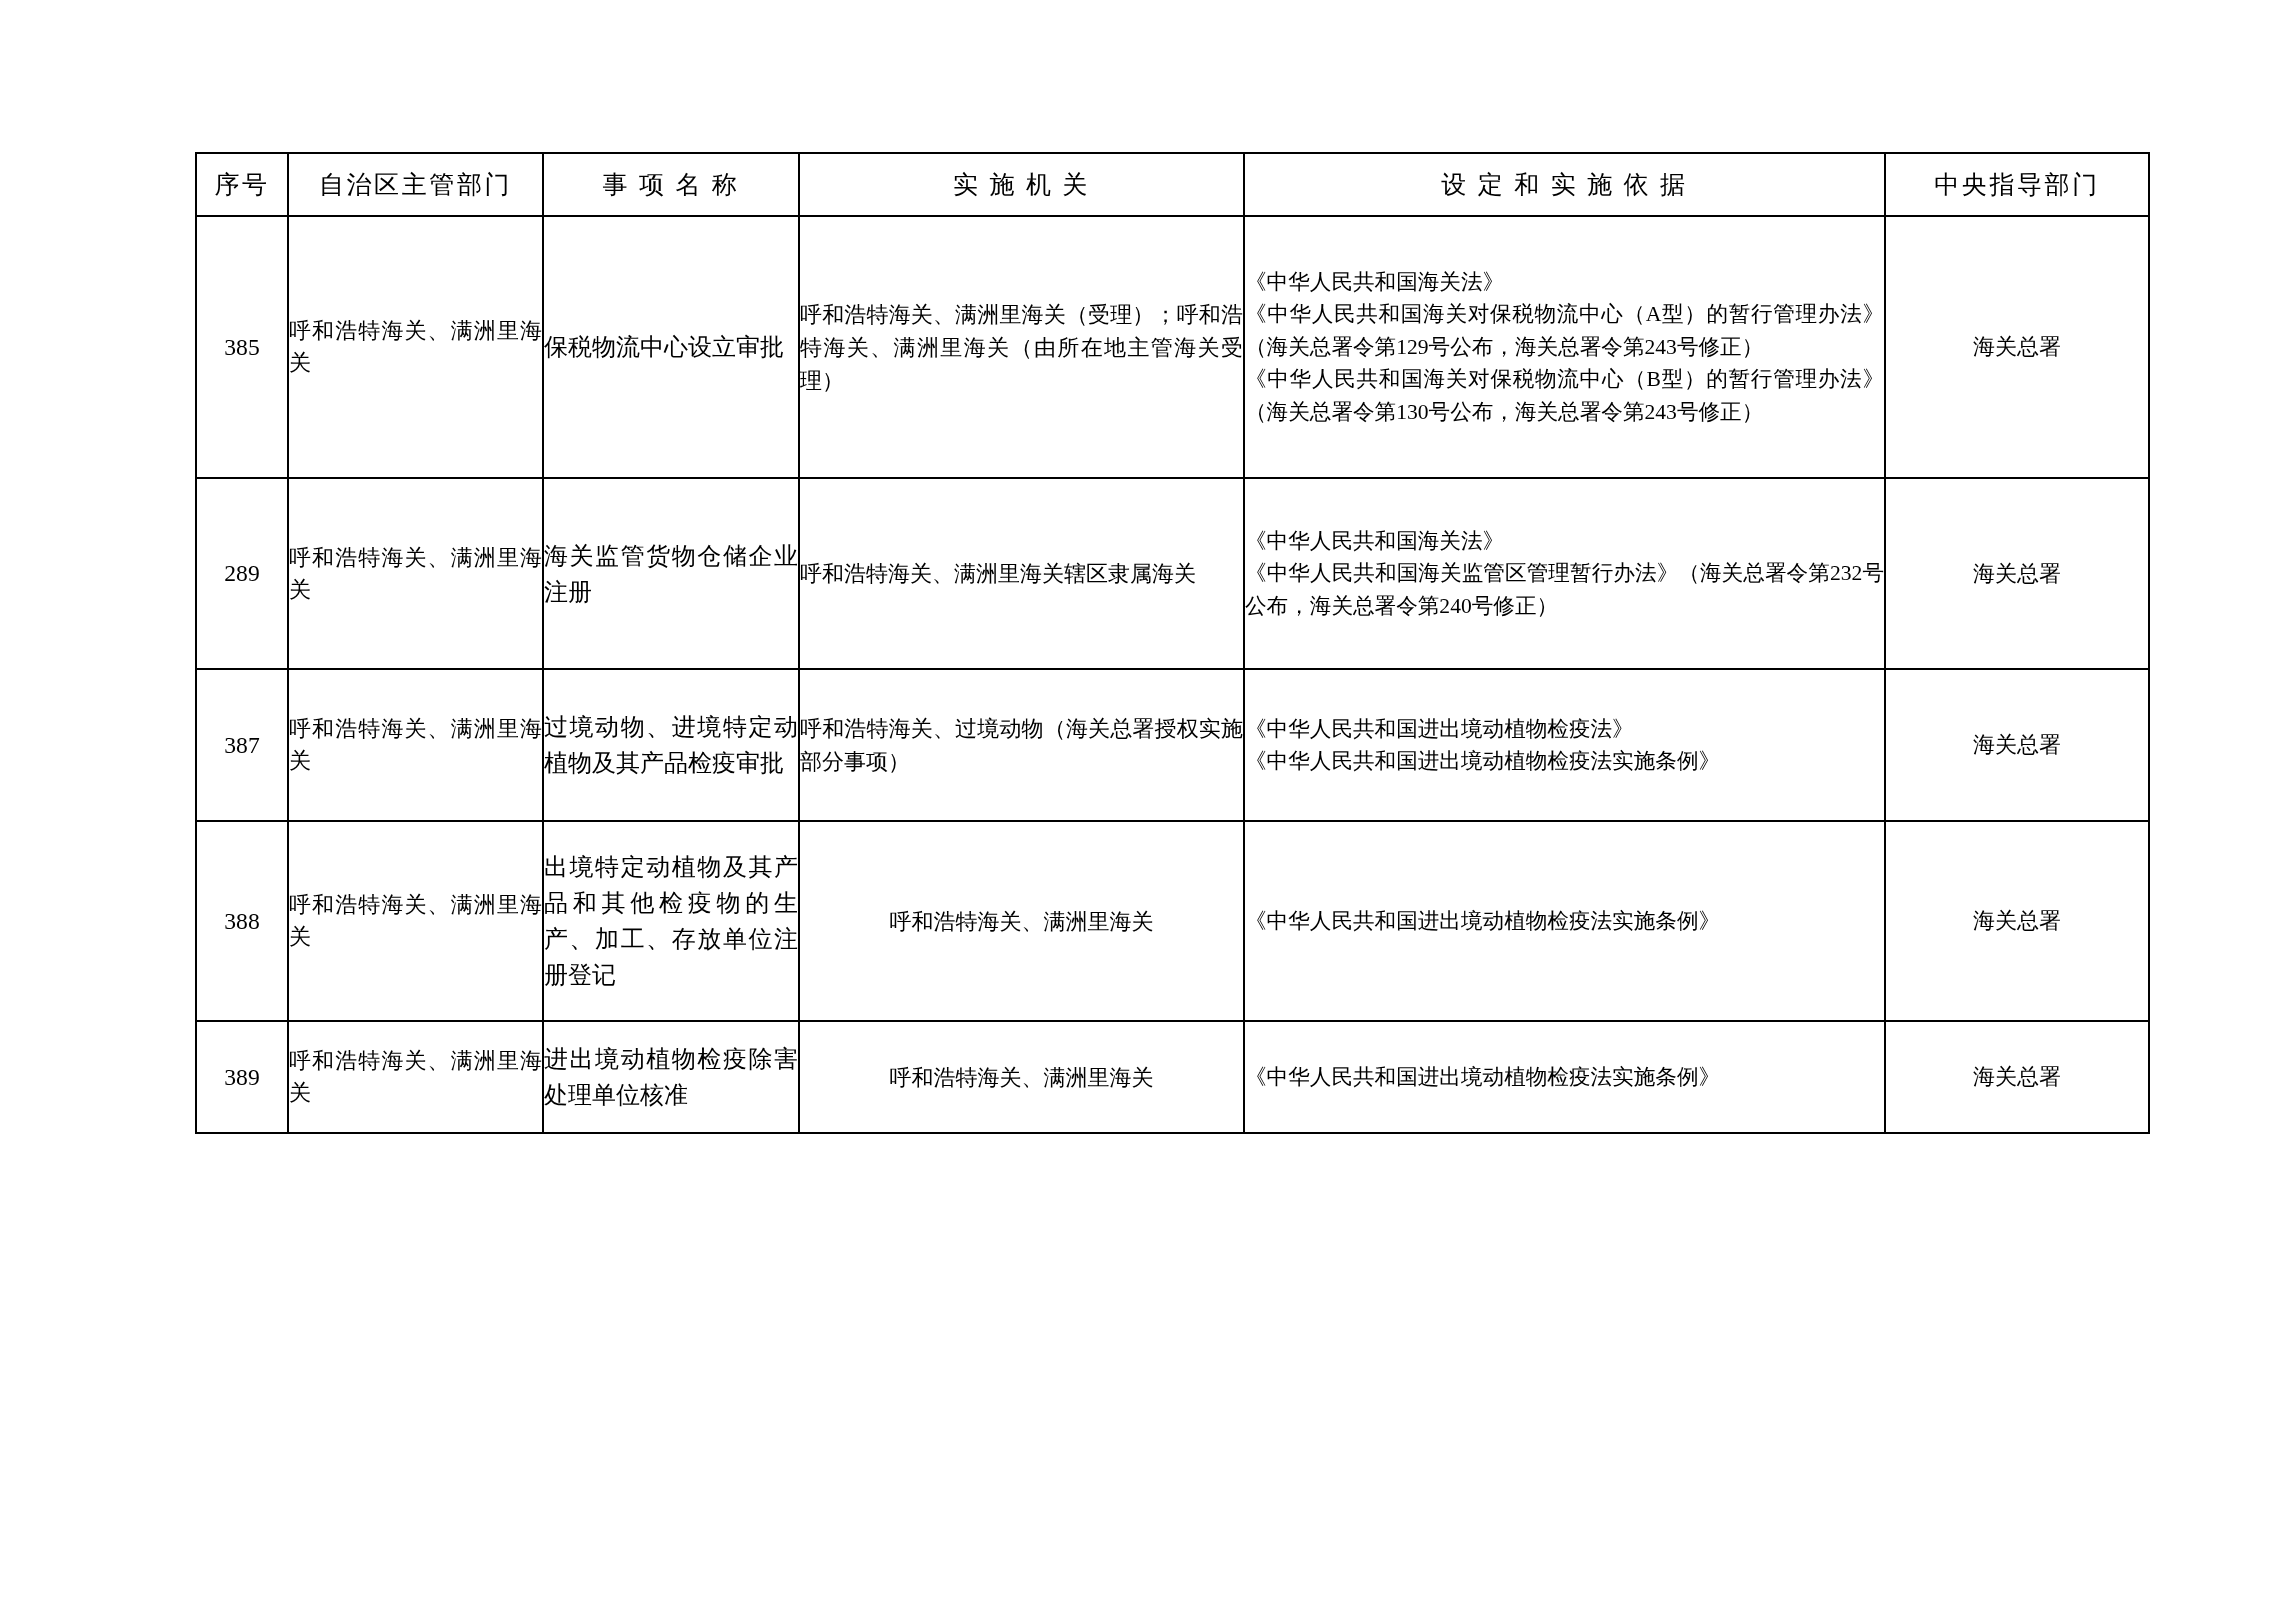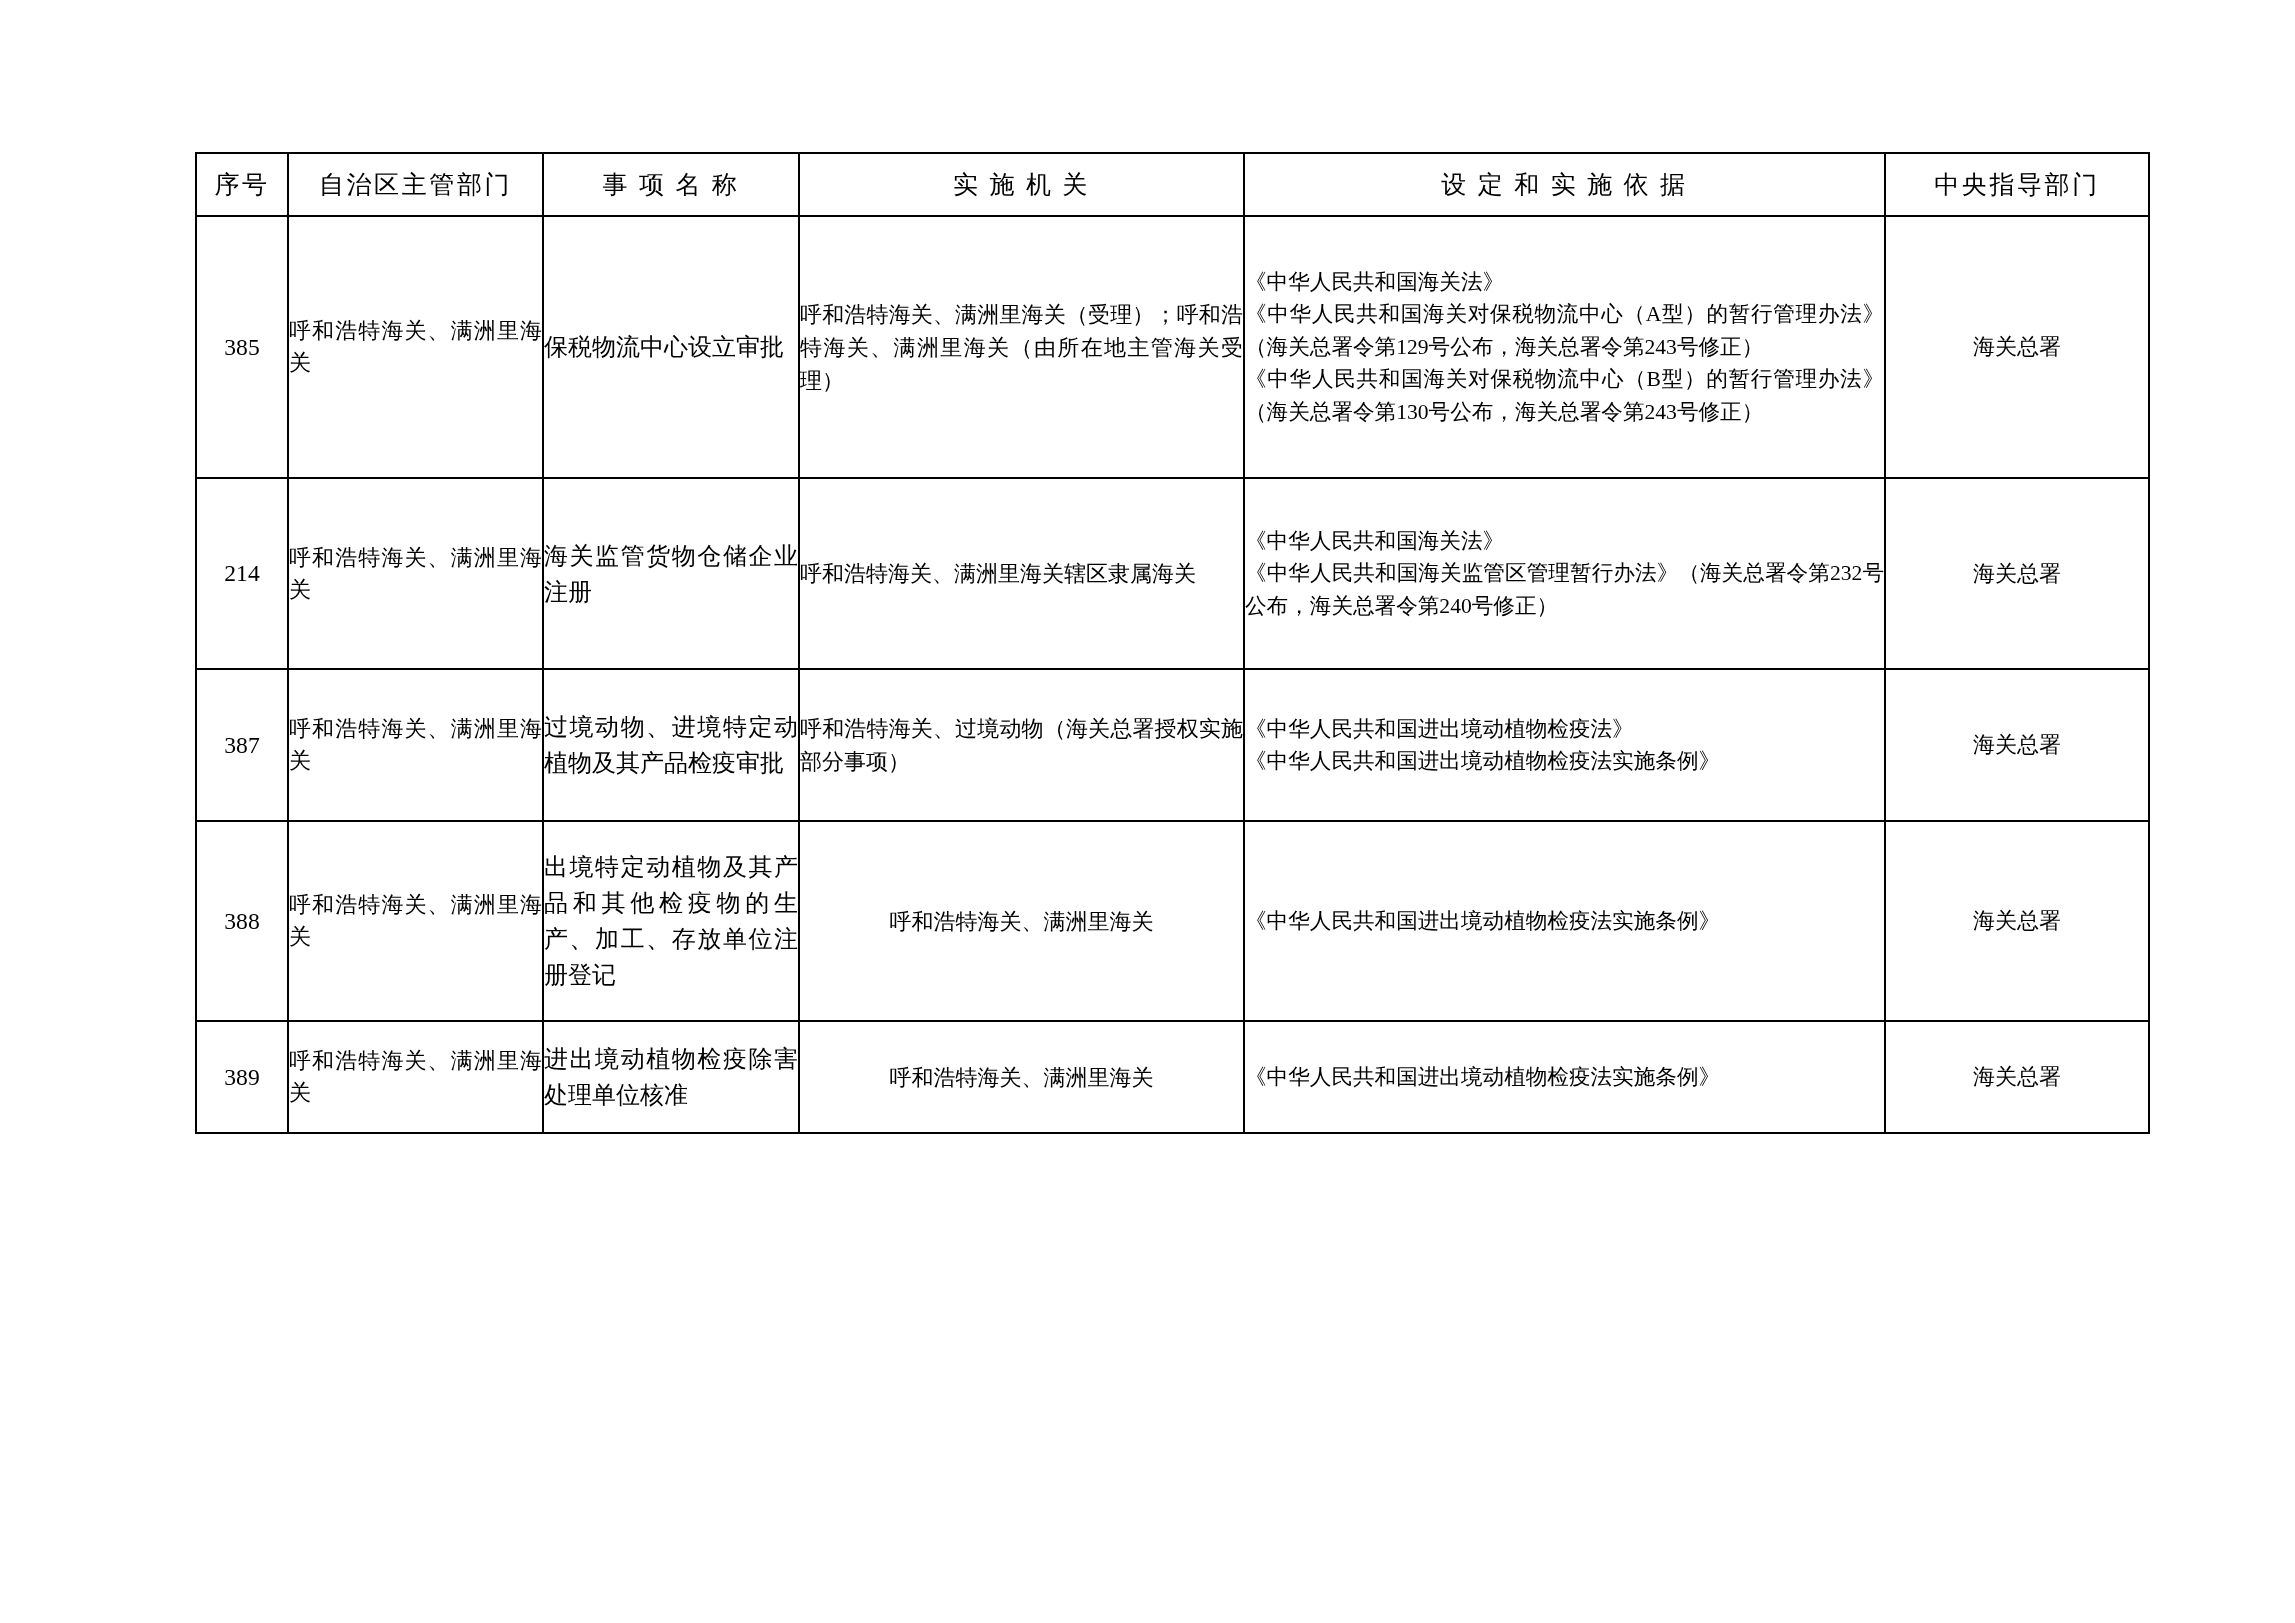--- a/index.html
+++ b/index.html
@@ -142,21 +142,21 @@
         <td class="cell-seq">385</td>
         <td class="cell-dept">呼和浩特海关、满洲里海关</td>
         <td class="cell-item">保税物流中心设立审批</td>
         <td class="cell-org">呼和浩特海关、满洲里海关（受理）；呼和浩特海关、满洲里海关（由所在地主管海关受理）</td>
         <td class="cell-basis" style="white-space: pre-line;">《中华人民共和国海关法》
 《中华人民共和国海关对保税物流中心（A型）的暂行管理办法》（海关总署令第129号公布，海关总署令第243号修正）
 《中华人民共和国海关对保税物流中心（B型）的暂行管理办法》（海关总署令第130号公布，海关总署令第243号修正）</td>
         <td class="cell-central">海关总署</td>
       </tr>
       <tr class="r386">
-        <td class="cell-seq">214</td>
+        <td class="cell-seq">289</td>
         <td class="cell-dept">呼和浩特海关、满洲里海关</td>
         <td class="cell-item">海关监管货物仓储企业注册</td>
         <td class="cell-org">呼和浩特海关、满洲里海关辖区隶属海关</td>
         <td class="cell-basis" style="white-space: pre-line;">《中华人民共和国海关法》
 《中华人民共和国海关监管区管理暂行办法》（海关总署令第232号公布，海关总署令第240号修正）</td>
         <td class="cell-central">海关总署</td>
       </tr>
       <tr class="r387">
         <td class="cell-seq">387</td>
         <td class="cell-dept">呼和浩特海关、满洲里海关</td>

